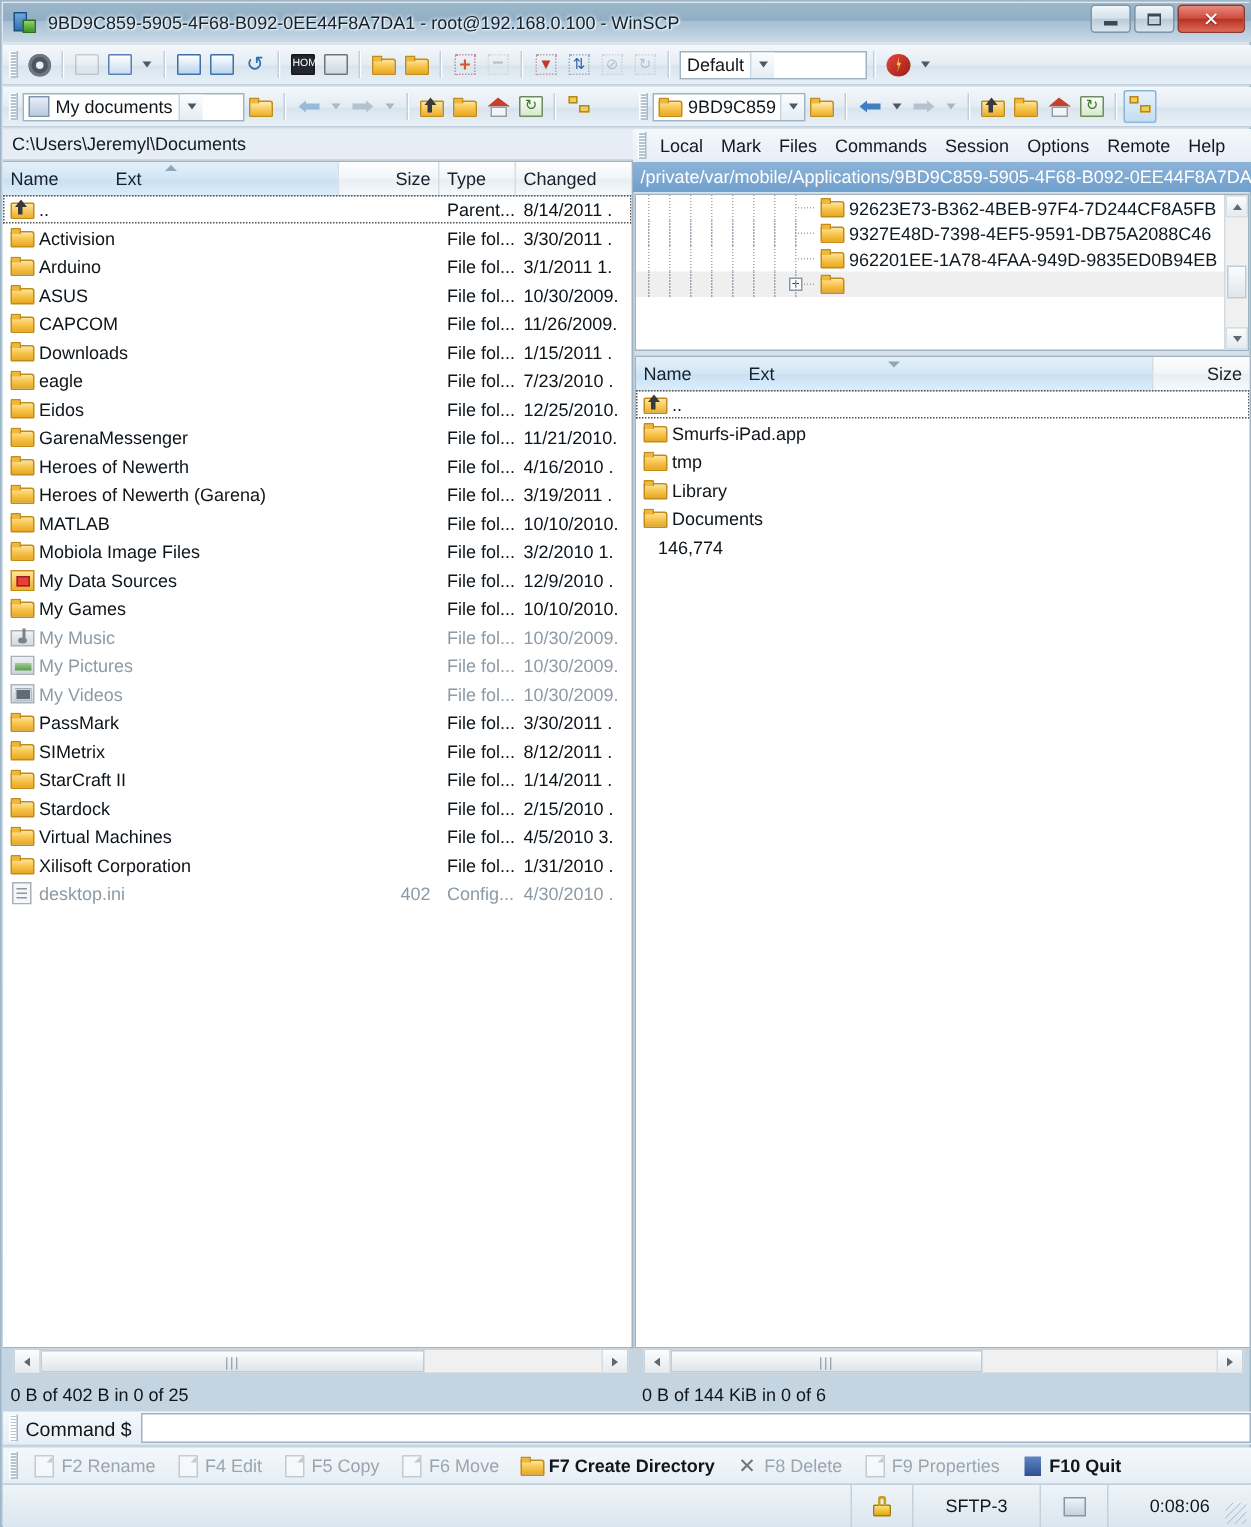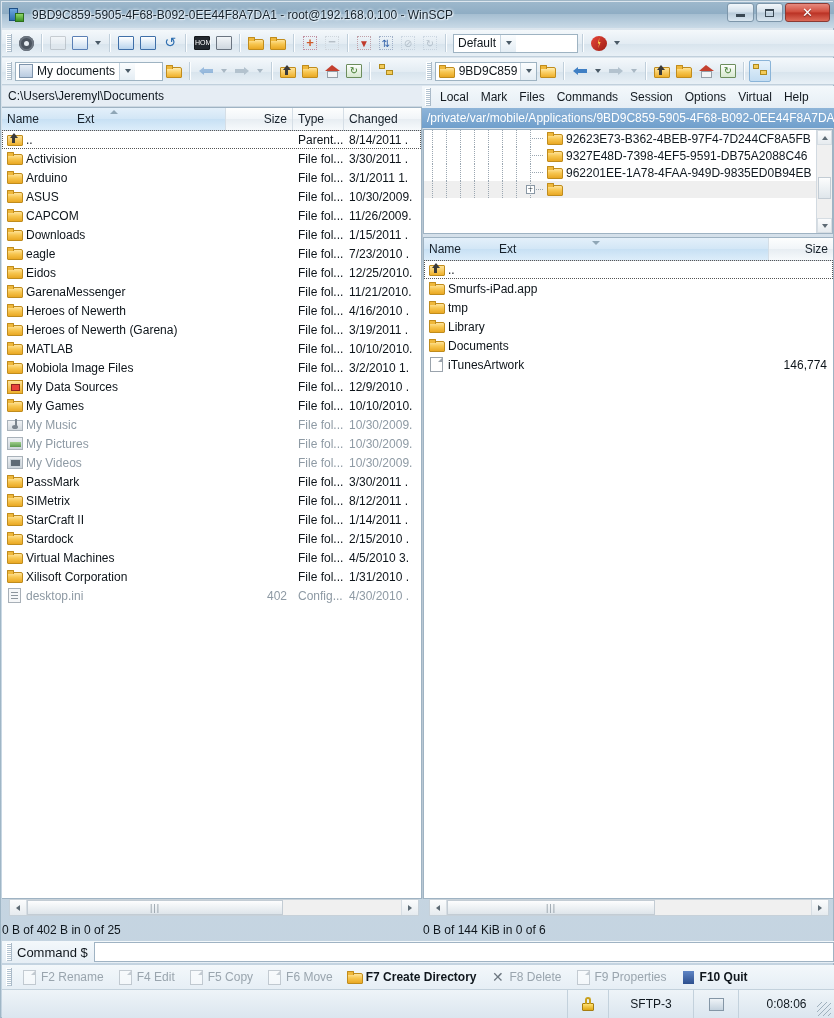--- a/index.html
+++ b/index.html
@@ -185,21 +185,21 @@
   .hsb .btn{width:17px;height:15px;display:flex;align-items:center;justify-content:center;
     background:linear-gradient(180deg,#fbfcfd,#e6ebef);border-right:1px solid #d6dde3;box-sizing:border-box;}
   .hsb .btn.r{border-right:none;border-left:1px solid #d6dde3;}
   .tri-l{width:0;height:0;border-top:3px solid transparent;border-bottom:3px solid transparent;border-right:4px solid #5d6a74;}
   .tri-r{width:0;height:0;border-top:3px solid transparent;border-bottom:3px solid transparent;border-left:4px solid #5d6a74;}
   .hsb .thumb{height:15px;background:linear-gradient(180deg,#fdfdfe,#dee5ea);border:1px solid #c3ccd4;box-sizing:border-box;
      display:flex;align-items:center;justify-content:center;color:#8b96a0;font-size:9px;letter-spacing:1px;}
 
   
   .pstatus{position:absolute;height:20px;display:flex;align-items:center;font-size:12px;color:#0f161c;
-     box-sizing:border-box;}
+     padding-left:5px;box-sizing:border-box;}
 
   
   .cmdrow{position:absolute;left:1px;top:940px;width:832px;height:22px;display:flex;align-items:center;
     background:linear-gradient(180deg,#f3f8fb,#e6eef5);}
   .cmdlabel{font-size:13px;color:#0f161c;padding:0 6px 0 2px;white-space:nowrap;}
   .cmdinput{flex:1 1 auto;height:20px;background:#fff;border:1px solid #9fb3c3;box-sizing:border-box;display:flex;align-items:center;}
 
   
   .fkeys{position:absolute;left:1px;top:964px;width:832px;height:24px;display:flex;align-items:center;
     background:linear-gradient(180deg,#f3f8fb,#e6eef5);font-size:12px;}
@@ -442,21 +442,21 @@
   <div class="localpath">C:\Users\Jeremyl\Documents</div>
 
   <div class="menubar">
     <div class="grip"></div>
     <div class="menuitem">Local</div>
     <div class="menuitem">Mark</div>
     <div class="menuitem">Files</div>
     <div class="menuitem">Commands</div>
     <div class="menuitem">Session</div>
     <div class="menuitem">Options</div>
-    <div class="menuitem">Virtual</div>
+    <div class="menuitem">Remote</div>
     <div class="menuitem">Help</div>
   </div>
 
   <div class="remotepath">/private/var/mobile/Applications/9BD9C859-5905-4F68-B092-0EE44F8A7DA1</div>
 
   <div class="treewrap">
     <div id="tree-rows">
         <div class="treerow">
           <span class="guide dots"></span>
           <span class="guide dots"></span>
@@ -958,26 +958,20 @@
               <span class="folder">
                 <i></i>
                 <b></b>
               </span>
             </span>
             <span>Documents</span>
           </div>
           <div class="c-size" style="width:64px"></div>
         </div>
         <div class="row">
-          <div class="c-name" style="width:345px">
-            <span class="ricon">
-              <span class="docicon"></span>
-            </span>
-            <span>iTunesArtwork</span>
-          </div>
           <div class="c-size" style="width:64px">146,774</div>
         </div>
       </div>
   </div>
 
   <div class="hsb" style="left:8px;top:898px;width:410px;">
     <div class="btn">
         <span class="tri-l"></span>
       </div>
     <div class="thumb" style="width:256px;">|||</div>

